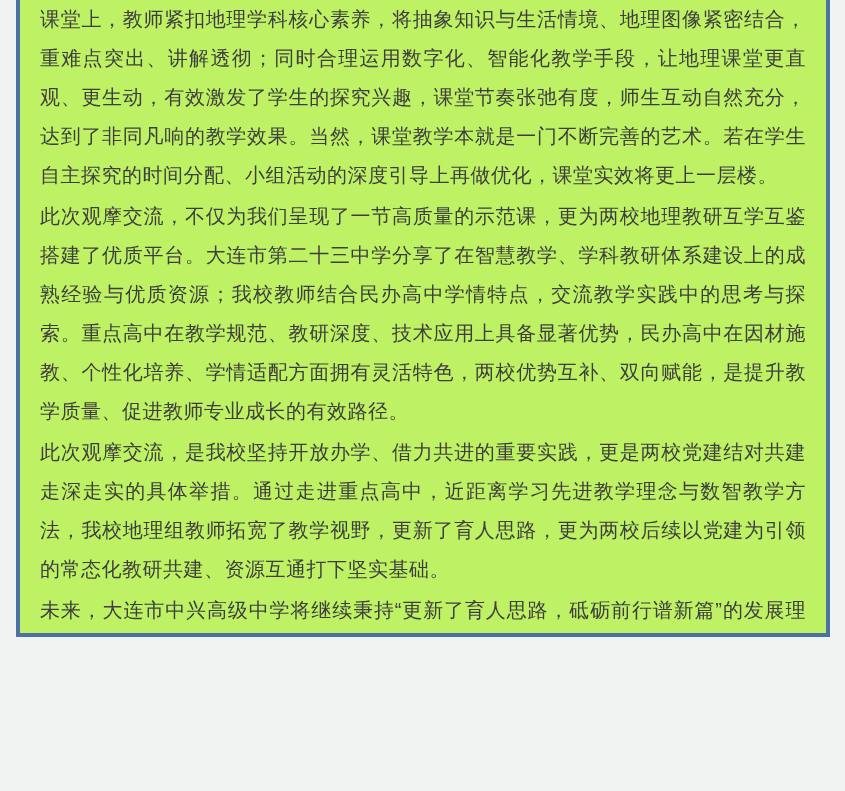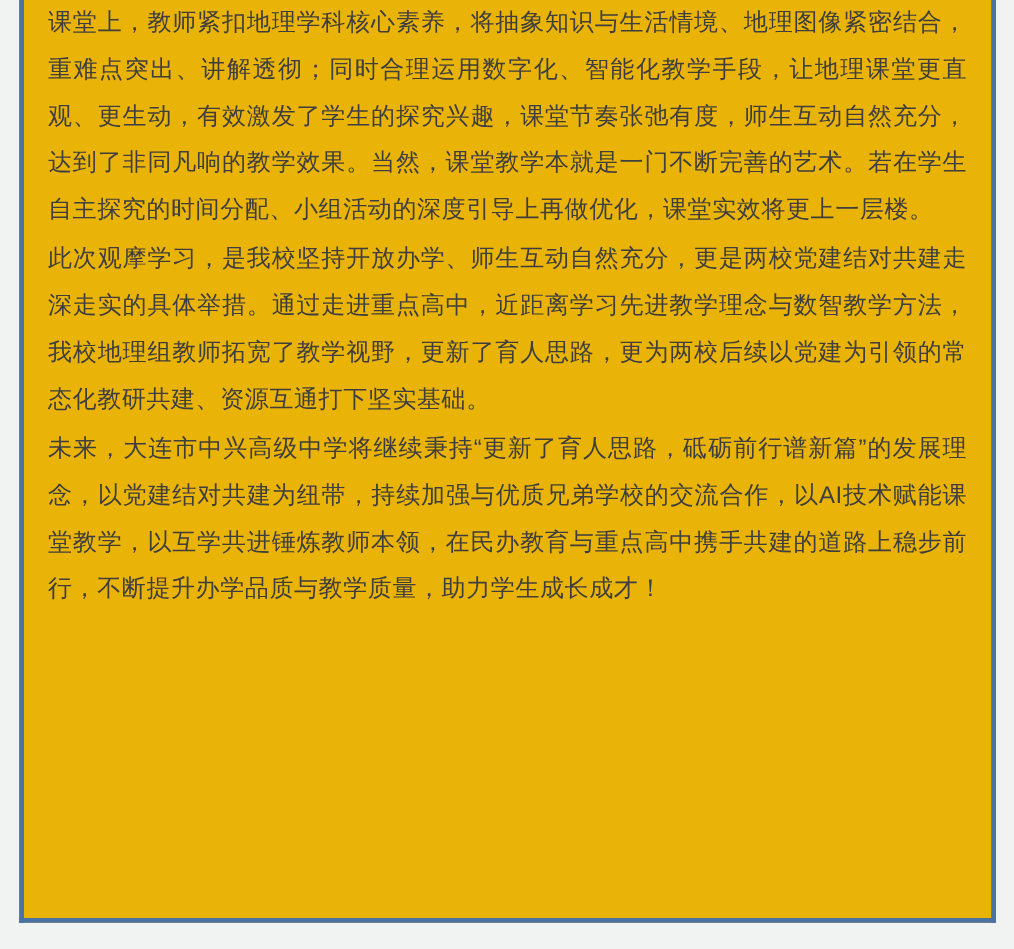--- a/index.html
+++ b/index.html
@@ -13,22 +13,22 @@
       font-family: "Liberation Sans", "DejaVu Sans", sans-serif;
       overflow: hidden;
       position: relative;
     }
     .card {
       position: absolute;
       left: 16px;
       top: 0;
       box-sizing: border-box;
       width: 814px;
-      height: 769px;
-      background: #eab308;
+      height: 637px;
+      background: #bef264;
       border: 4px solid #4a72a4;
       border-top: none;
       padding: 0 20px 17px 20px;
       overflow: hidden;
     }
     .para {
       margin: 0 0 2px 0;
       font-size: 20px;
       line-height: 39px;
       letter-spacing: 0.5px;
@@ -36,15 +36,16 @@
       text-align: justify;
       text-justify: inter-ideograph;
       font-weight: 400;
     }
   </style>
 </head>
 <body>
 
 <div class="card">
   <p class="para">课堂上，教师紧扣地理学科核心素养，将抽象知识与生活情境、地理图像紧密结合，重难点突出、讲解透彻；同时合理运用数字化、智能化教学手段，让地理课堂更直观、更生动，有效激发了学生的探究兴趣，课堂节奏张弛有度，师生互动自然充分，达到了非同凡响的教学效果。当然，课堂教学本就是一门不断完善的艺术。若在学生自主探究的时间分配、小组活动的深度引导上再做优化，课堂实效将更上一层楼。</p>
-  <p class="para">此次观摩学习，是我校坚持开放办学、师生互动自然充分，更是两校党建结对共建走深走实的具体举措。通过走进重点高中，近距离学习先进教学理念与数智教学方法，我校地理组教师拓宽了教学视野，更新了育人思路，更为两校后续以党建为引领的常态化教研共建、资源互通打下坚实基础。</p>
+  <p class="para">此次观摩交流，不仅为我们呈现了一节高质量的示范课，更为两校地理教研互学互鉴搭建了优质平台。大连市第二十三中学分享了在智慧教学、学科教研体系建设上的成熟经验与优质资源；我校教师结合民办高中学情特点，交流教学实践中的思考与探索。重点高中在教学规范、教研深度、技术应用上具备显著优势，民办高中在因材施教、个性化培养、学情适配方面拥有灵活特色，两校优势互补、双向赋能，是提升教学质量、促进教师专业成长的有效路径。</p>
+  <p class="para">此次观摩交流，是我校坚持开放办学、借力共进的重要实践，更是两校党建结对共建走深走实的具体举措。通过走进重点高中，近距离学习先进教学理念与数智教学方法，我校地理组教师拓宽了教学视野，更新了育人思路，更为两校后续以党建为引领的常态化教研共建、资源互通打下坚实基础。</p>
   <p class="para">未来，大连市中兴高级中学将继续秉持“更新了育人思路，砥砺前行谱新篇”的发展理念，以党建结对共建为纽带，持续加强与优质兄弟学校的交流合作，以AI技术赋能课堂教学，以互学共进锤炼教师本领，在民办教育与重点高中携手共建的道路上稳步前行，不断提升办学品质与教学质量，助力学生成长成才！</p>
 </div>
 
 </body></html>

